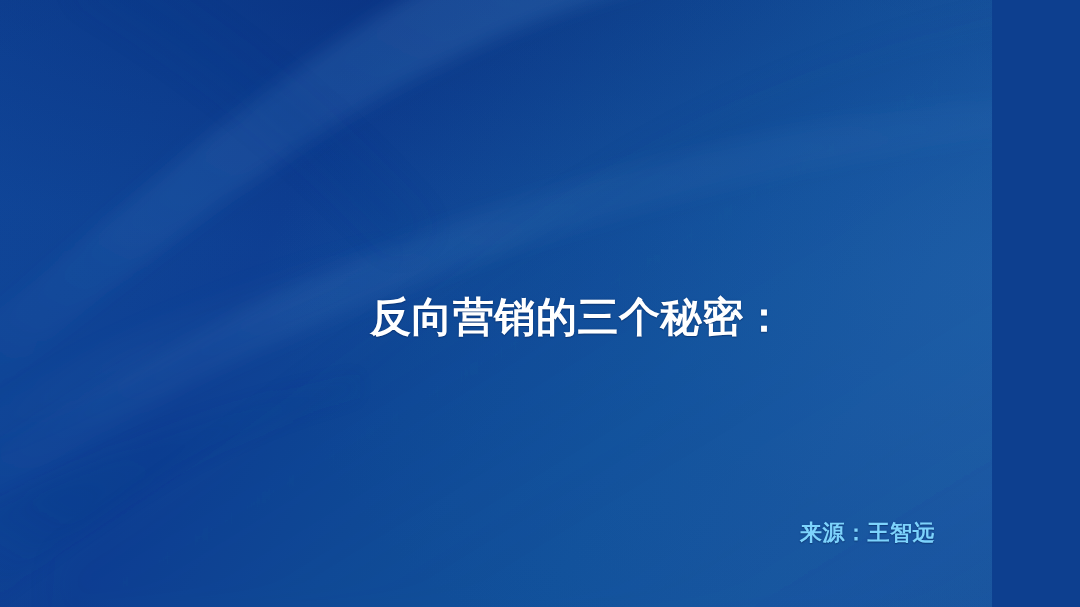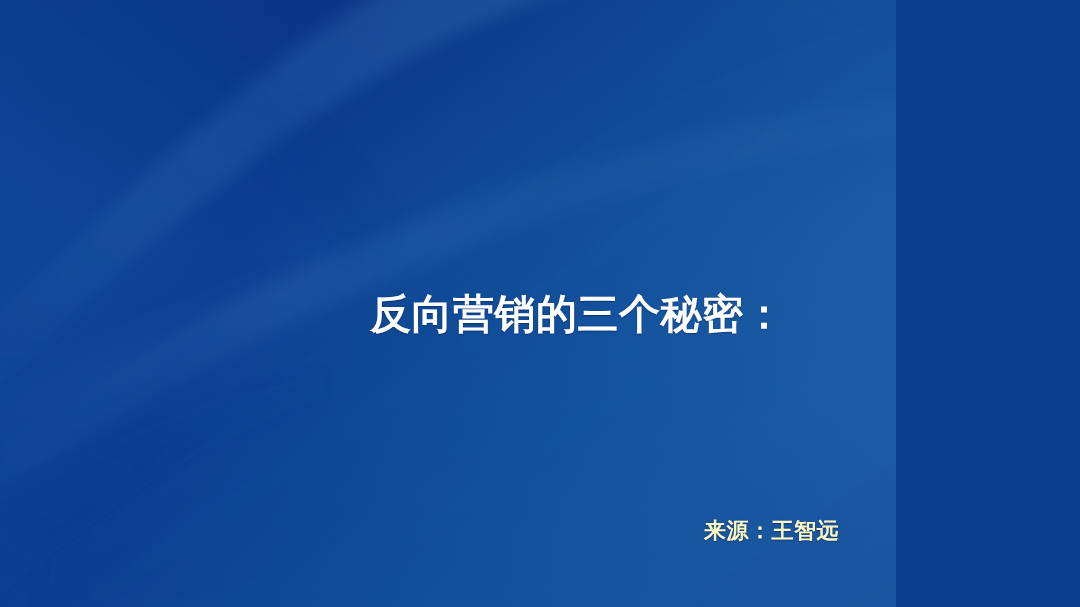--- a/index.html
+++ b/index.html
@@ -3,25 +3,25 @@
 <meta charset="utf-8">
 <title>反向营销的三个秘密</title>
 <style>
   html, body {
     margin: 0;
     padding: 0;
     background: #0d3f8f;
   }
   #slide {
     position: relative;
-    width: 896px;
+    width: 992px;
     height: 607px;
     overflow: hidden;
     background: #12509a;
-    font-family: Liberation Mono, monospace;
+    font-family: Liberation Sans, sans-serif;
     -webkit-font-smoothing: antialiased;
   }
 
   
   .bg-layer {
     position: absolute;
     inset: 0;
     pointer-events: none;
   }
   
@@ -80,21 +80,21 @@
     text-shadow:
       0 1px 1px rgba(5,32,82,0.42),
       0 0 2px rgba(5,32,82,0.25);
   }
   .hl-line { display: block; }
 
   #attribution {
     position: absolute;
     right: 57px;
     top: 518px;
-    color: #fef9c3;
+    color: #7dd3fc;
     font-size: 22px;
     font-weight: 700;
     letter-spacing: 0.5px;
     line-height: 30px;
     white-space: pre;
     text-shadow:
       0 1px 1px rgba(5,32,82,0.42),
       0 0 2px rgba(5,32,82,0.22);
   }
 </style>

